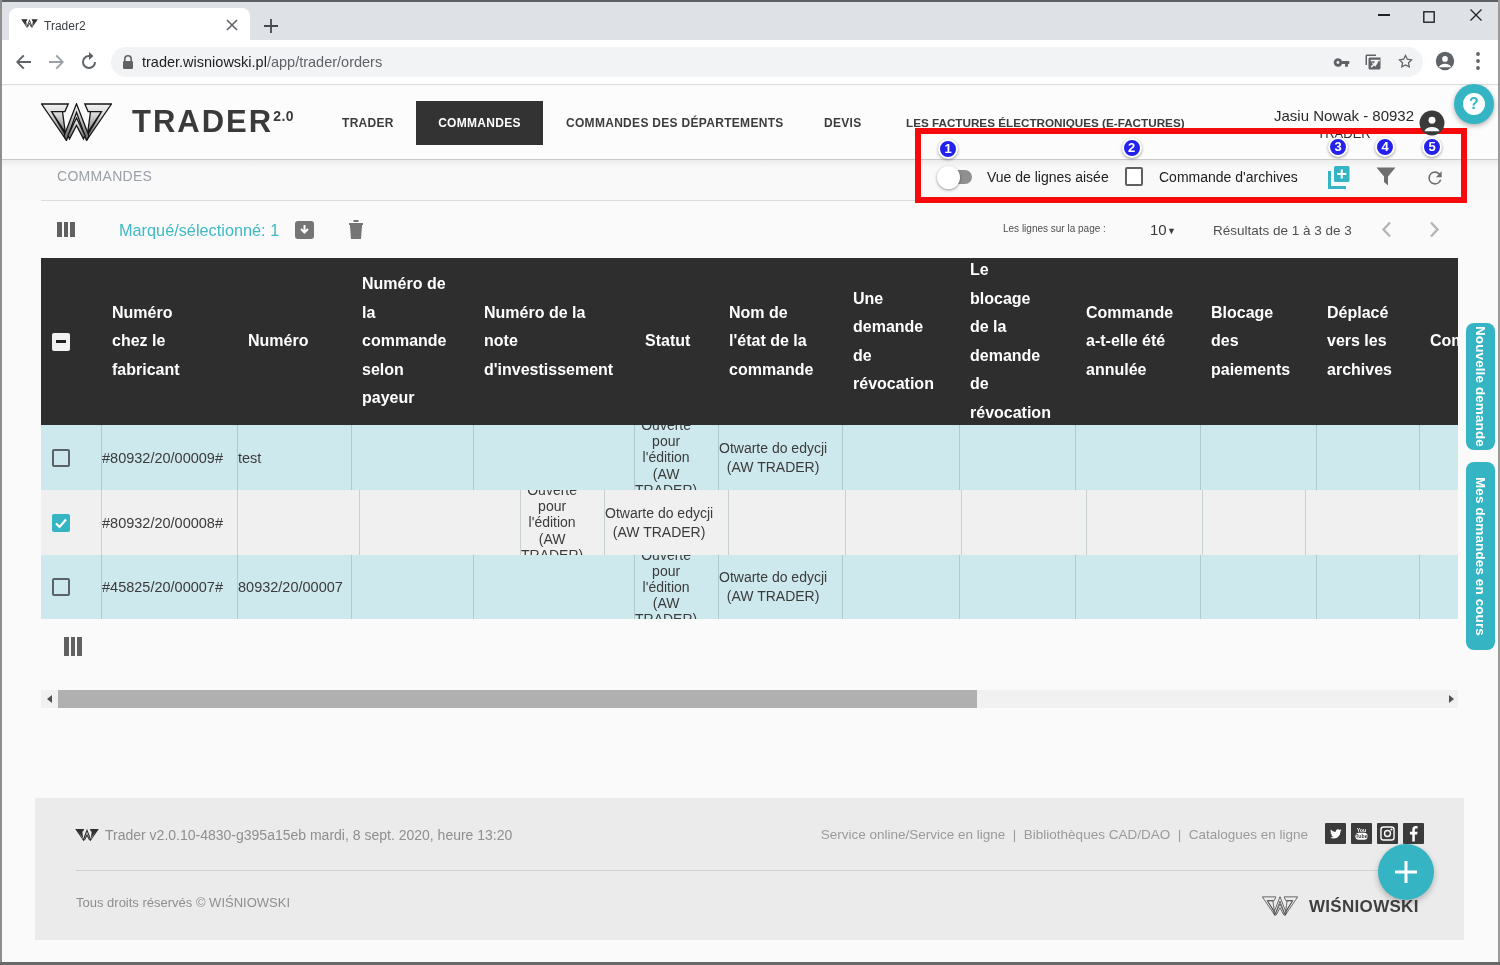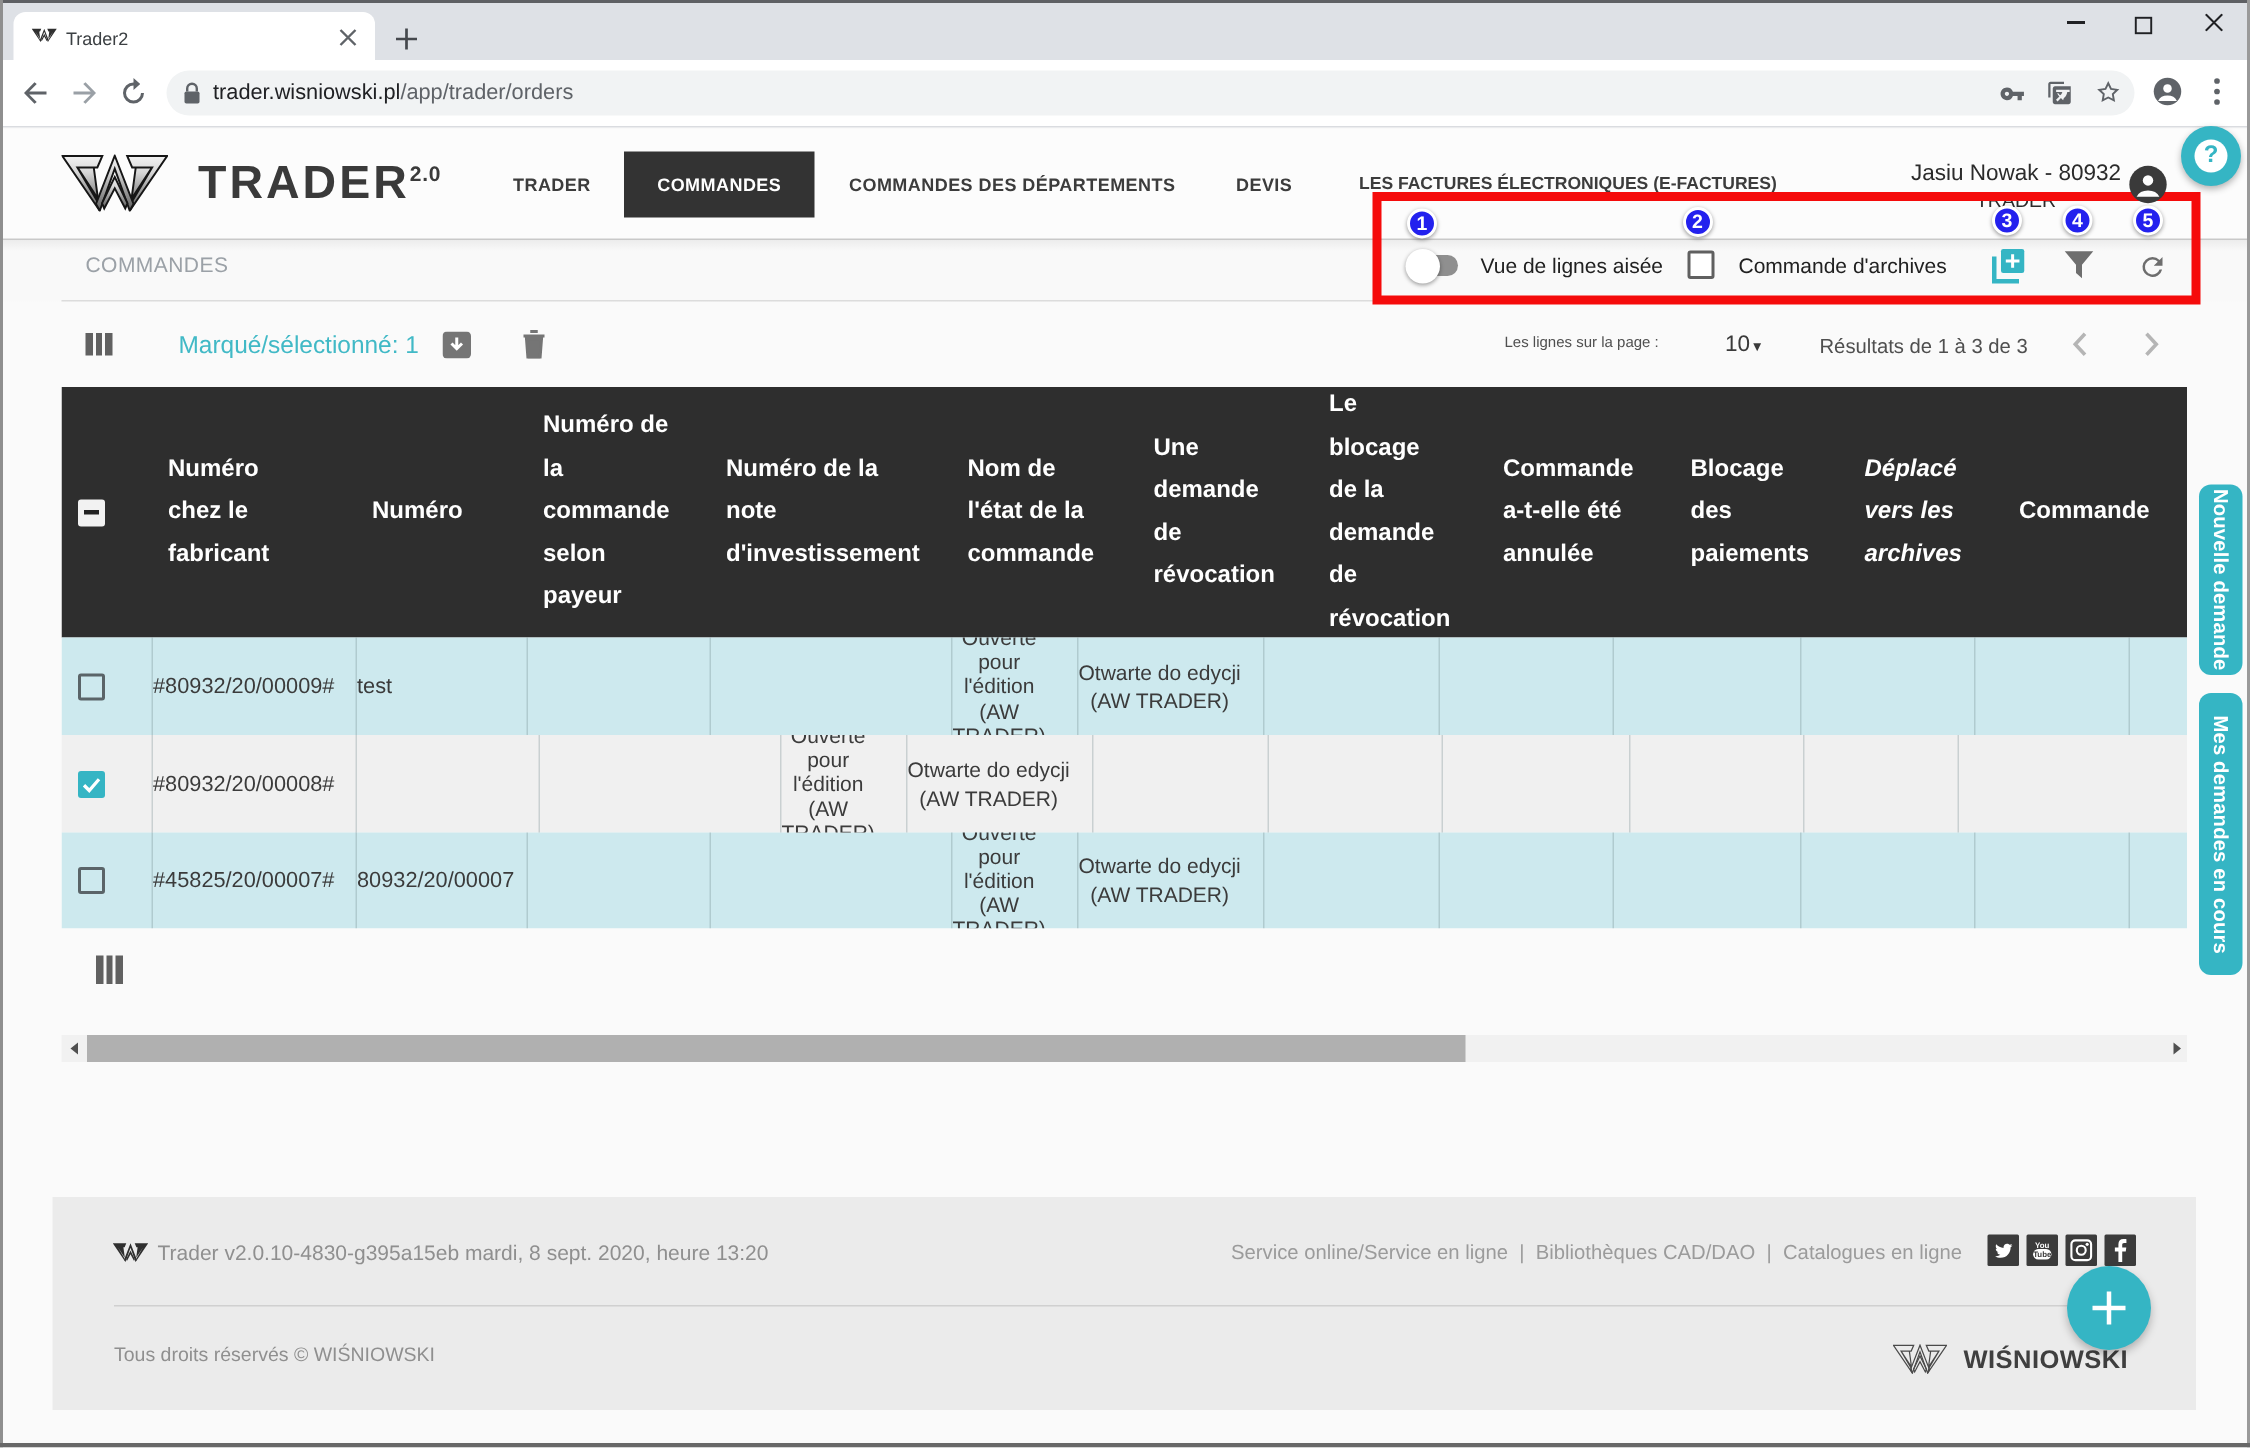--- a/index.html
+++ b/index.html
@@ -260,36 +260,39 @@
       </div>
     <div class="c" style="width:114px;">
         <span>Numéro</span>
       </div>
     <div class="c" style="width:122px;">
         <span>Numéro de<br>la<br>commande<br>selon<br>payeur</span>
       </div>
     <div class="c" style="width:161px;">
         <span>Numéro de la<br>note<br>d'investissement</span>
       </div>
+    <div class="c" style="width:84px;">
+        <span>Statut</span>
+      </div>
     <div class="c" style="width:124px;">
         <span>Nom de<br>l'état de la<br>commande</span>
       </div>
     <div class="c" style="width:117px;">
         <span>Une<br>demande<br>de<br>révocation</span>
       </div>
     <div class="c" style="width:116px;">
         <span>Le<br>blocage<br>de la<br>demande<br>de<br>révocation</span>
       </div>
     <div class="c" style="width:125px;">
         <span>Commande<br>a-t-elle été<br>annulée</span>
       </div>
     <div class="c" style="width:116px;">
         <span>Blocage<br>des<br>paiements</span>
       </div>
-    <div class="c" style="width:103px;font-style:italic;">
+    <div class="c" style="width:103px;">
         <span>Déplacé<br>vers les<br>archives</span>
       </div>
     <div class="c" style="width:200px;white-space:nowrap;">
         <span>Commande</span>
       </div>
   </div>
   <div class="row bgA">
     <div class="c" style="width:61px;justify-content:flex-start;">
         <span class="cb"></span>
       </div>

